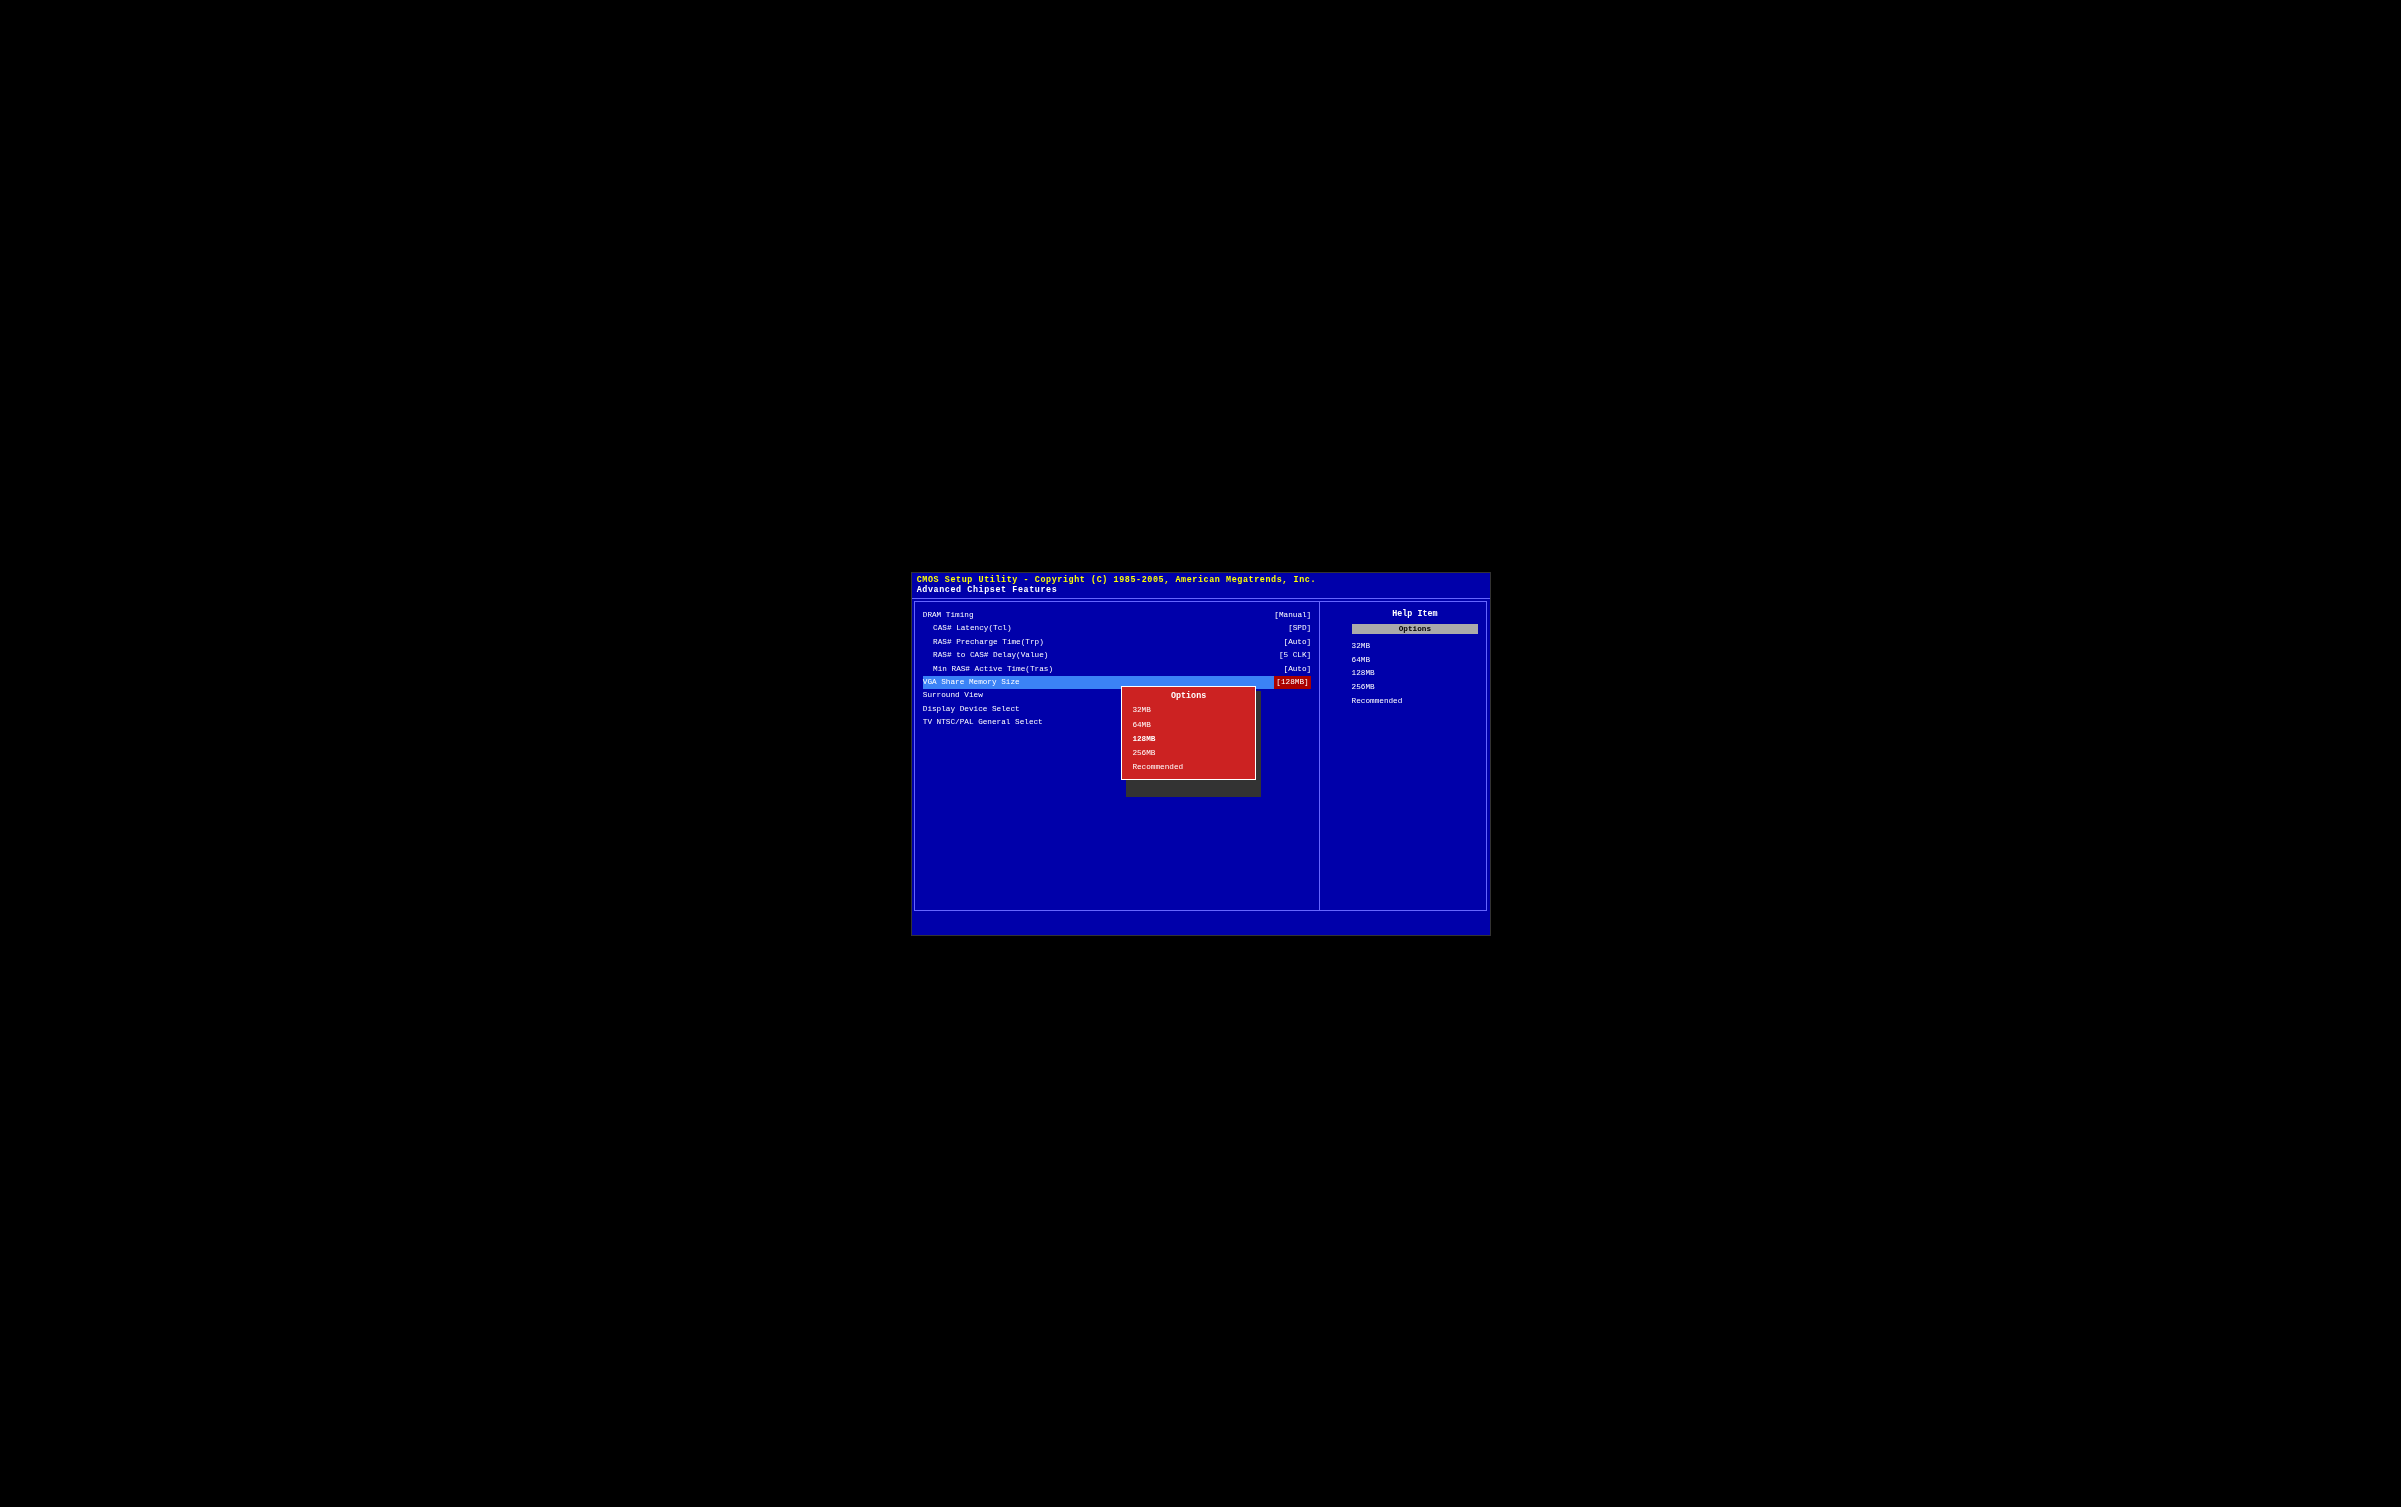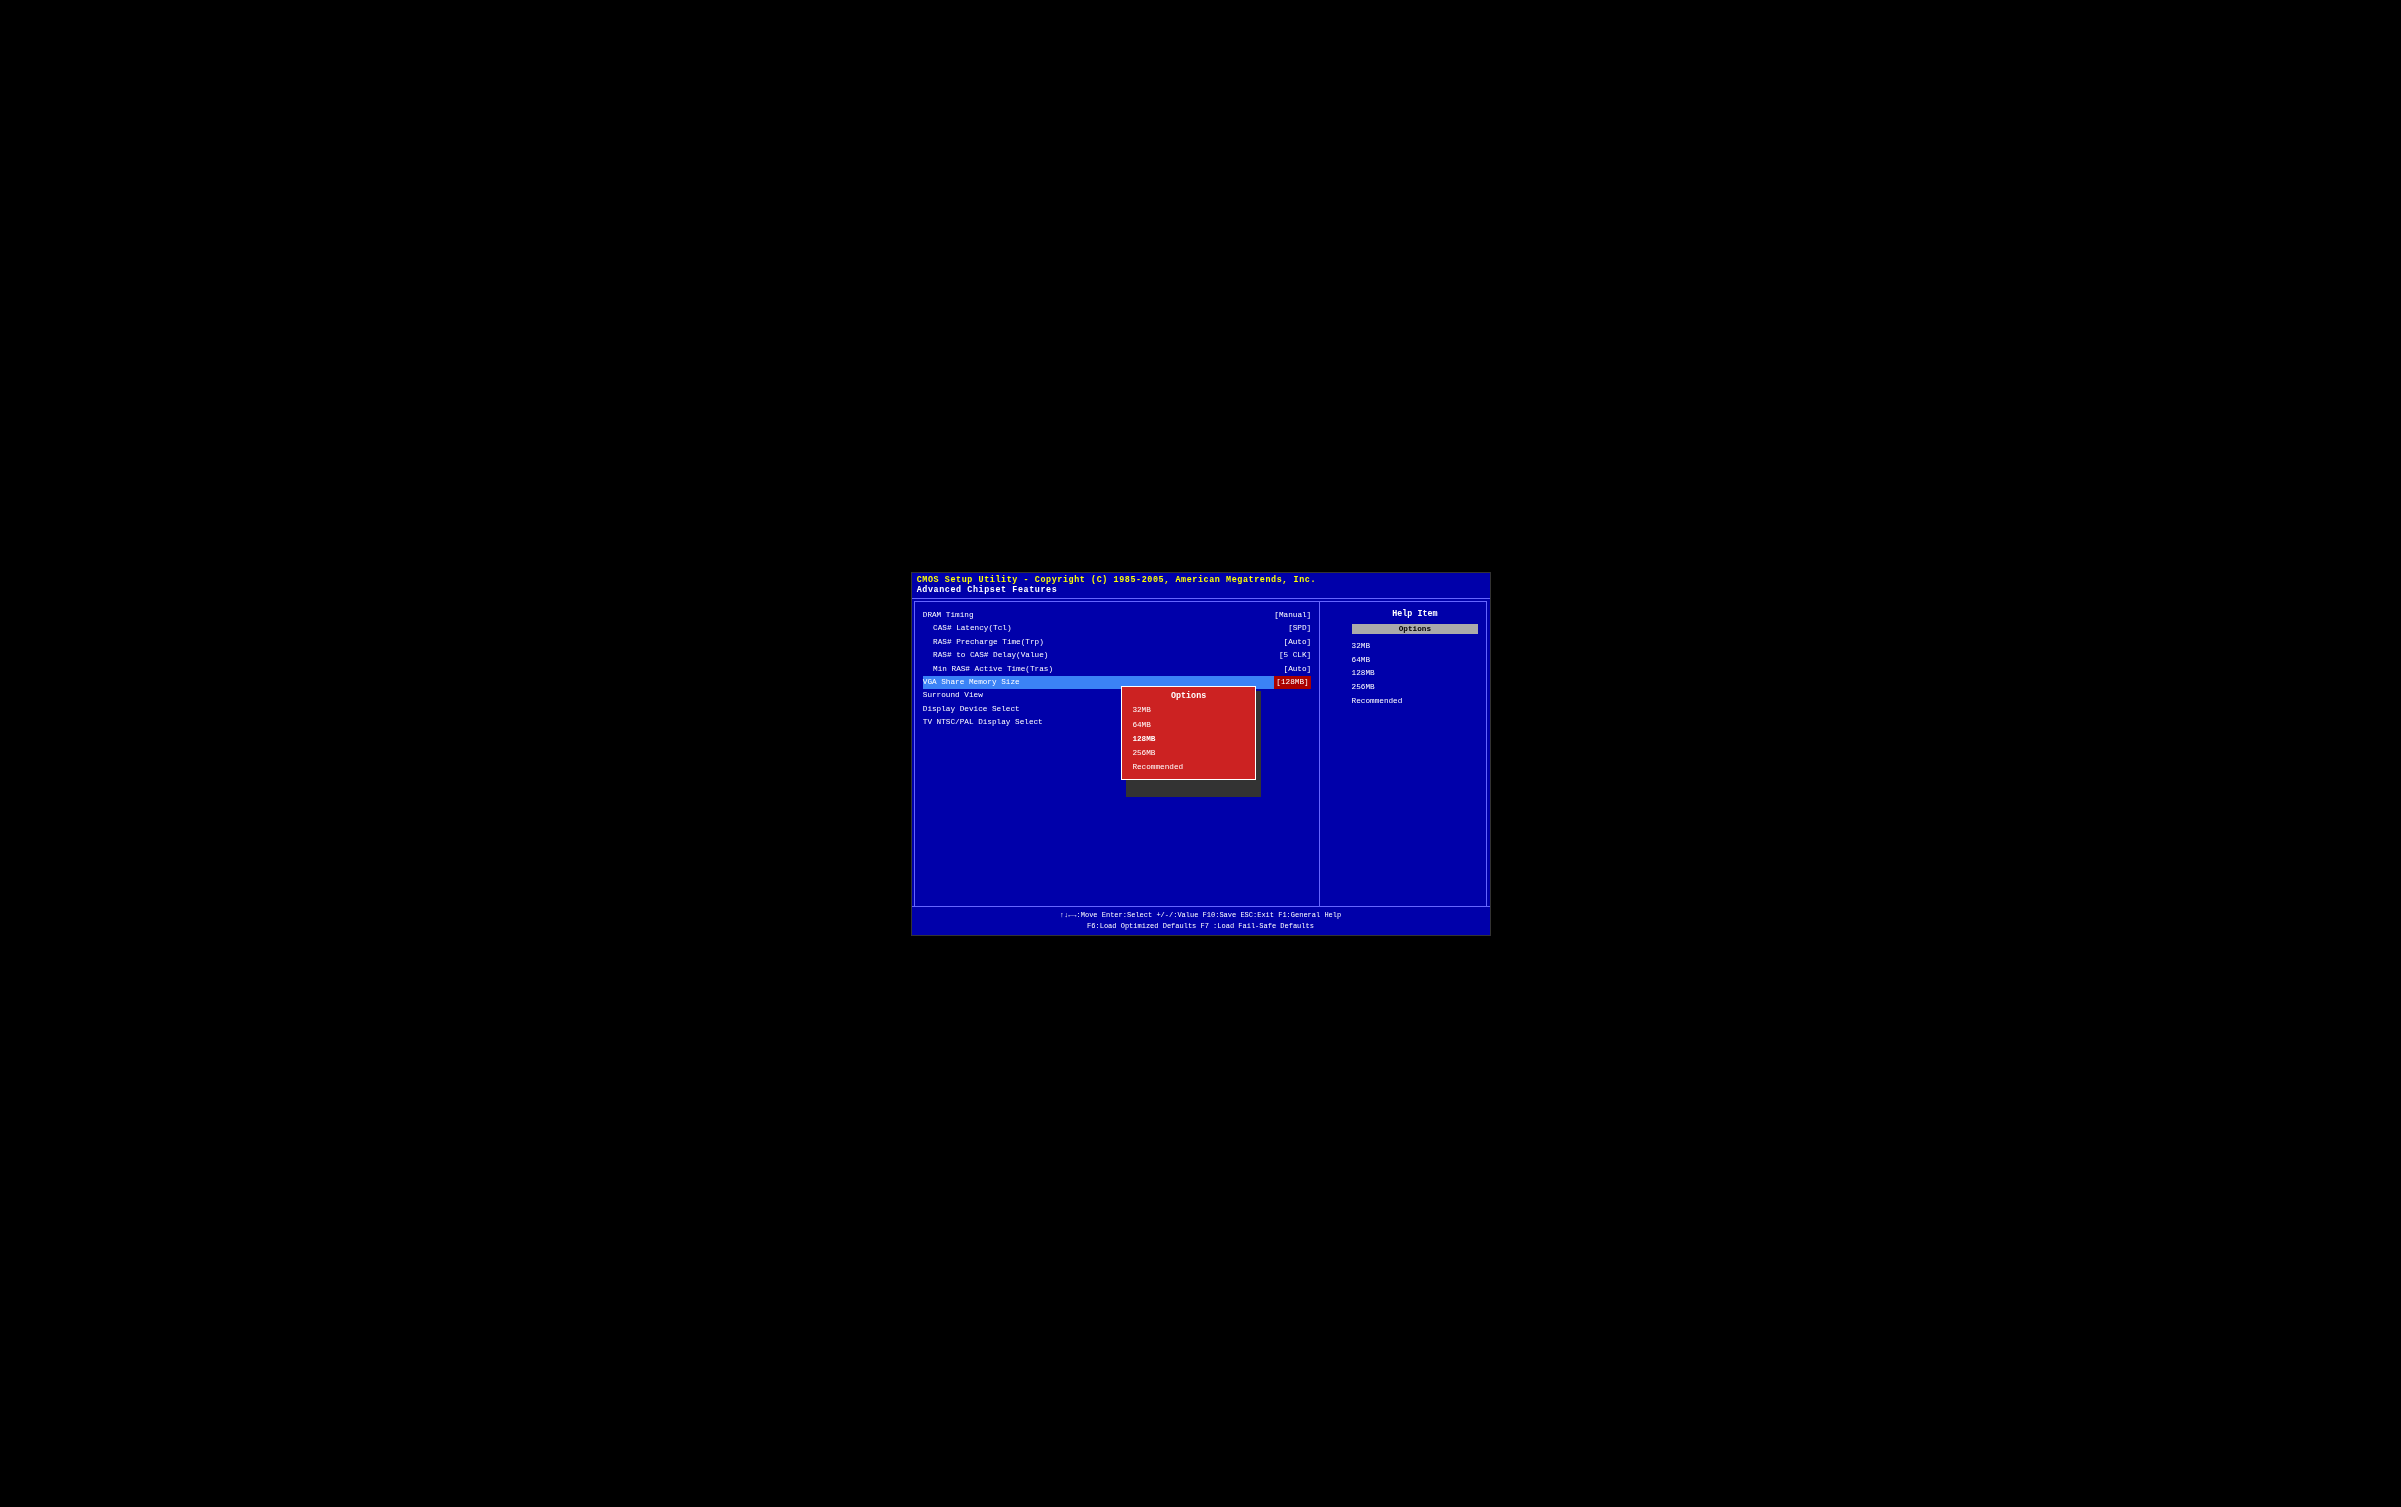--- a/index.html
+++ b/index.html
@@ -222,21 +222,21 @@
             <span class="menu-label">VGA Share Memory Size</span>
             <span class="menu-value highlight">[128MB]</span>
           </div>
           <div class="menu-item">
             <span class="menu-label">Surround View</span>
           </div>
           <div class="menu-item">
             <span class="menu-label">Display Device Select</span>
           </div>
           <div class="menu-item">
-            <span class="menu-label">TV NTSC/PAL Display Select</span>
+            <span class="menu-label">TV NTSC/PAL General Select</span>
           </div>
         </div>
 
       <div class="popup-overlay">
         <div class="popup-shadow"></div>
         <div class="popup">
           <div class="popup-title">Options</div>
           <div id="popup-items-container">
               <div class="popup-item">32MB</div>
               <div class="popup-item">64MB</div>
@@ -254,18 +254,14 @@
       <div id="help-options-container">
           <div class="help-option">32MB</div>
           <div class="help-option">64MB</div>
           <div class="help-option">128MB</div>
           <div class="help-option">256MB</div>
           <div class="help-option">Recommended</div>
         </div>
     </div>
   </div>
 
-  <div class="footer">
-    <div class="footer-row">↑↓←→:Move   Enter:Select   +/-/:Value   F10:Save   ESC:Exit   F1:General Help</div>
-    <div class="footer-row">F6:Load Optimized Defaults                  F7 :Load Fail-Safe Defaults</div>
-  </div>
 </div>
 
 
 </body></html>

